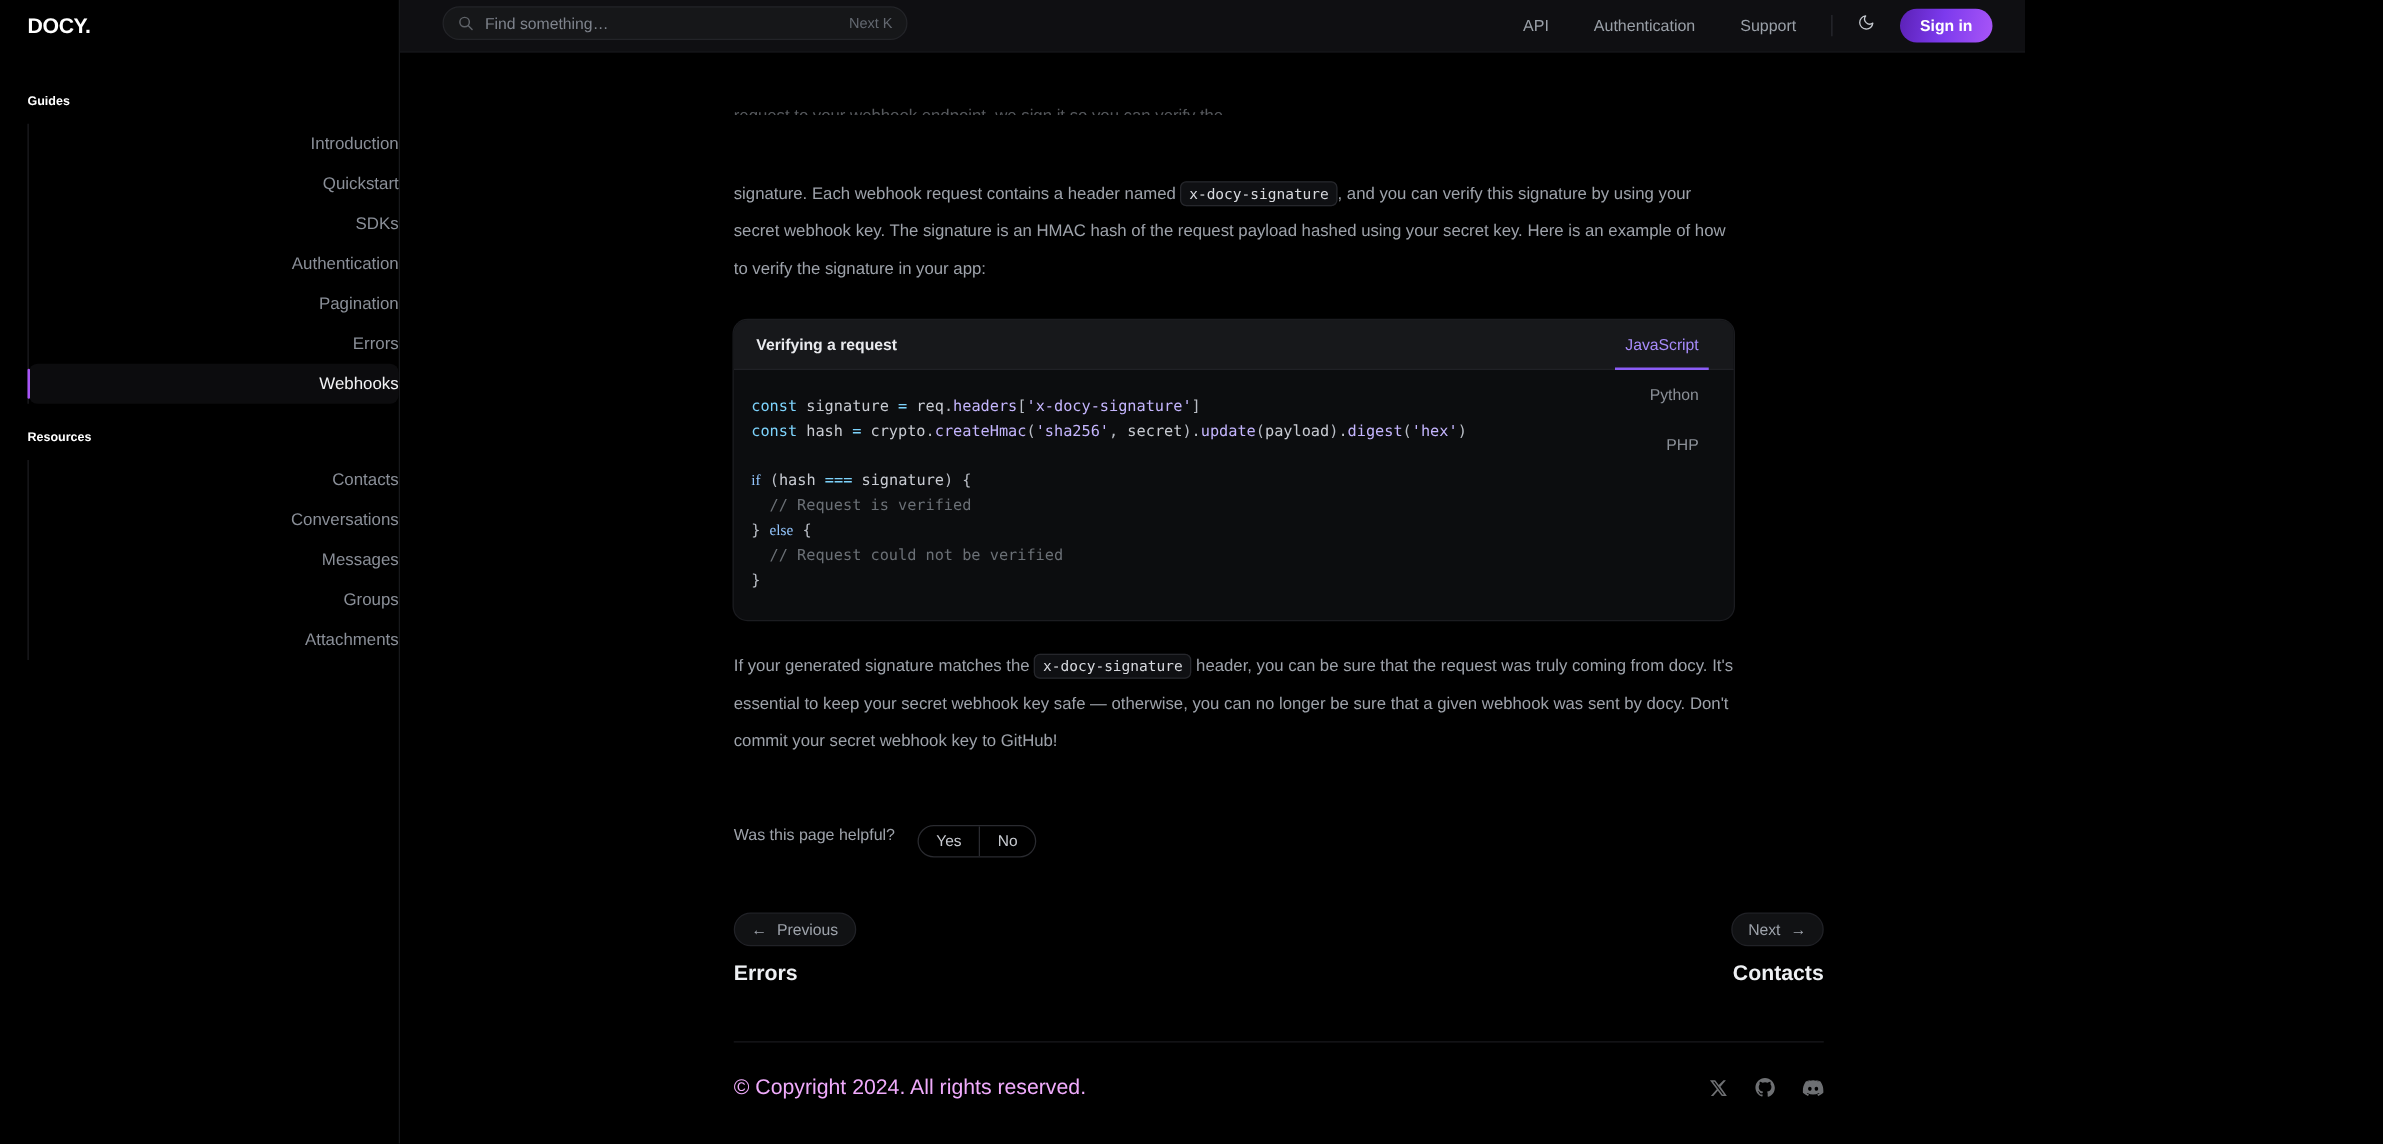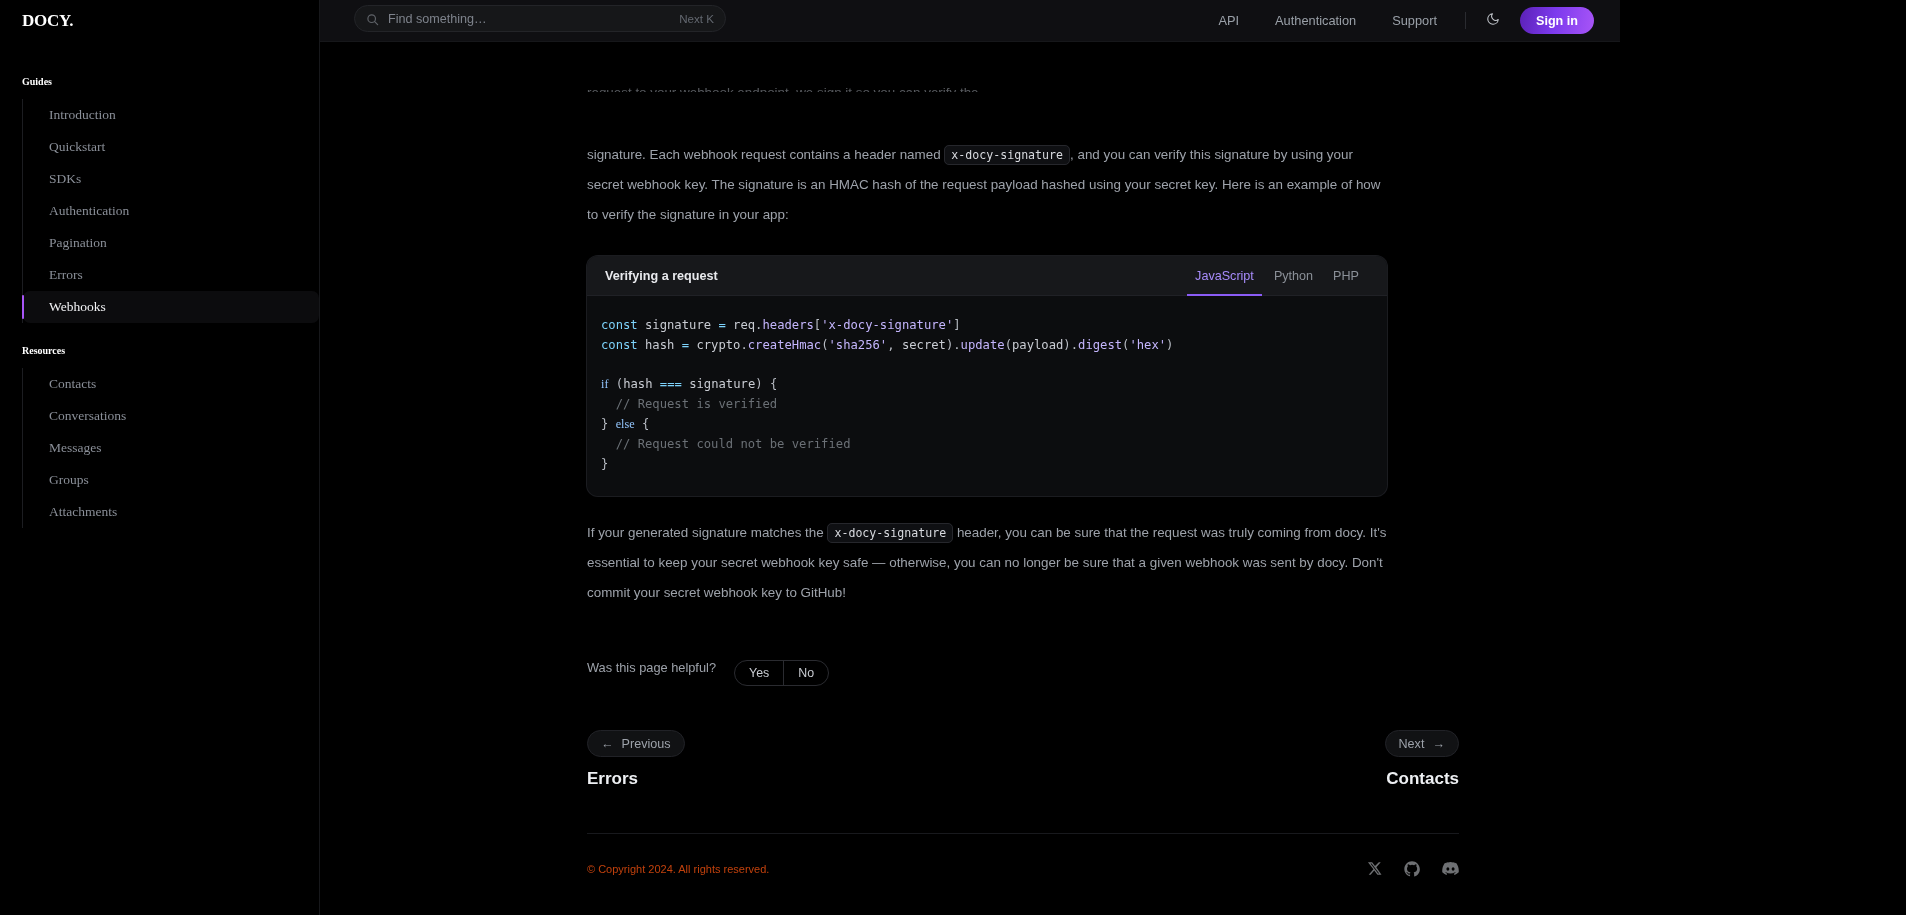--- a/index.html
+++ b/index.html
@@ -15,21 +15,20 @@
   
   .app { position: relative; width: 1906px; height: 915px; background: #000; }
 
   
   .sidebar {
     position: absolute; top: 0; left: 0;
     width: 320px; height: 915px;
     background: #000;
     border-right: 1px solid #17181b;
     z-index: 30;
-    font-family: Liberation Serif, serif;
   }
   .brand {
     height: 42px;
     display: flex; align-items: center;
     padding-left: 22px;
   }
   .brand-text {
     color: #ffffff;
     font-size: 17px;
     font-weight: bold;
@@ -52,20 +51,21 @@
   }
   .nav-item {
     position: relative;
     display: block;
     padding: 7px 0 7px 26px;
     font-size: 13.5px;
     color: #8a8f98;
     border-radius: 7px;
     cursor: pointer;
     line-height: 18px;
+    text-align: right;
   }
   .nav-item.active {
     color: #f2f3f5;
     background: #0c0c0e;
   }
   .nav-item.active::before {
     content: "";
     position: absolute;
     left: -1px; top: 4px;
     width: 2px; height: 24px;
@@ -171,21 +171,21 @@
     box-shadow: 0 0 0 1px #1b1c20;
   }
   .code-head {
     height: 40px;
     background: #17181b;
     display: flex; align-items: center;
     padding: 0 18px;
     border-bottom: 1px solid #202126;
   }
   .code-title { font-size: 12.6px; font-weight: bold; color: #e9eaee; }
-  .code-tabs { margin-left: auto; display: flex; align-items: flex-end; height: 40px; }
+  .code-tabs { margin-left: auto; display: flex; align-items: flex-end; height: 40px; flex-direction: column; }
   .code-tab {
     font-size: 12.6px;
     color: #8b9098;
     padding: 0 10px;
     height: 40px;
     line-height: 40px;
     cursor: pointer;
     position: relative;
   }
   .code-tab.active { color: #a78bfa; }
@@ -253,21 +253,21 @@
   }
 
   
   .footer {
     margin-top: 44px;
     width: 872px;
     border-top: 1px solid #18191d;
     padding-top: 26px;
     display: flex; align-items: center;
   }
-  .copyright { font-size: 11px; color: #c2410c; }
+  .copyright { font-size: 17px; color: #f0abfc; }
   .socials { margin-left: auto; display: flex; align-items: center; gap: 22px; }
   .social-icon { cursor: pointer; opacity: .55; display: flex; }
 </style>
 </head>
 <body>
 
 <div class="app">
 
   <aside class="sidebar">
     <div class="brand">

